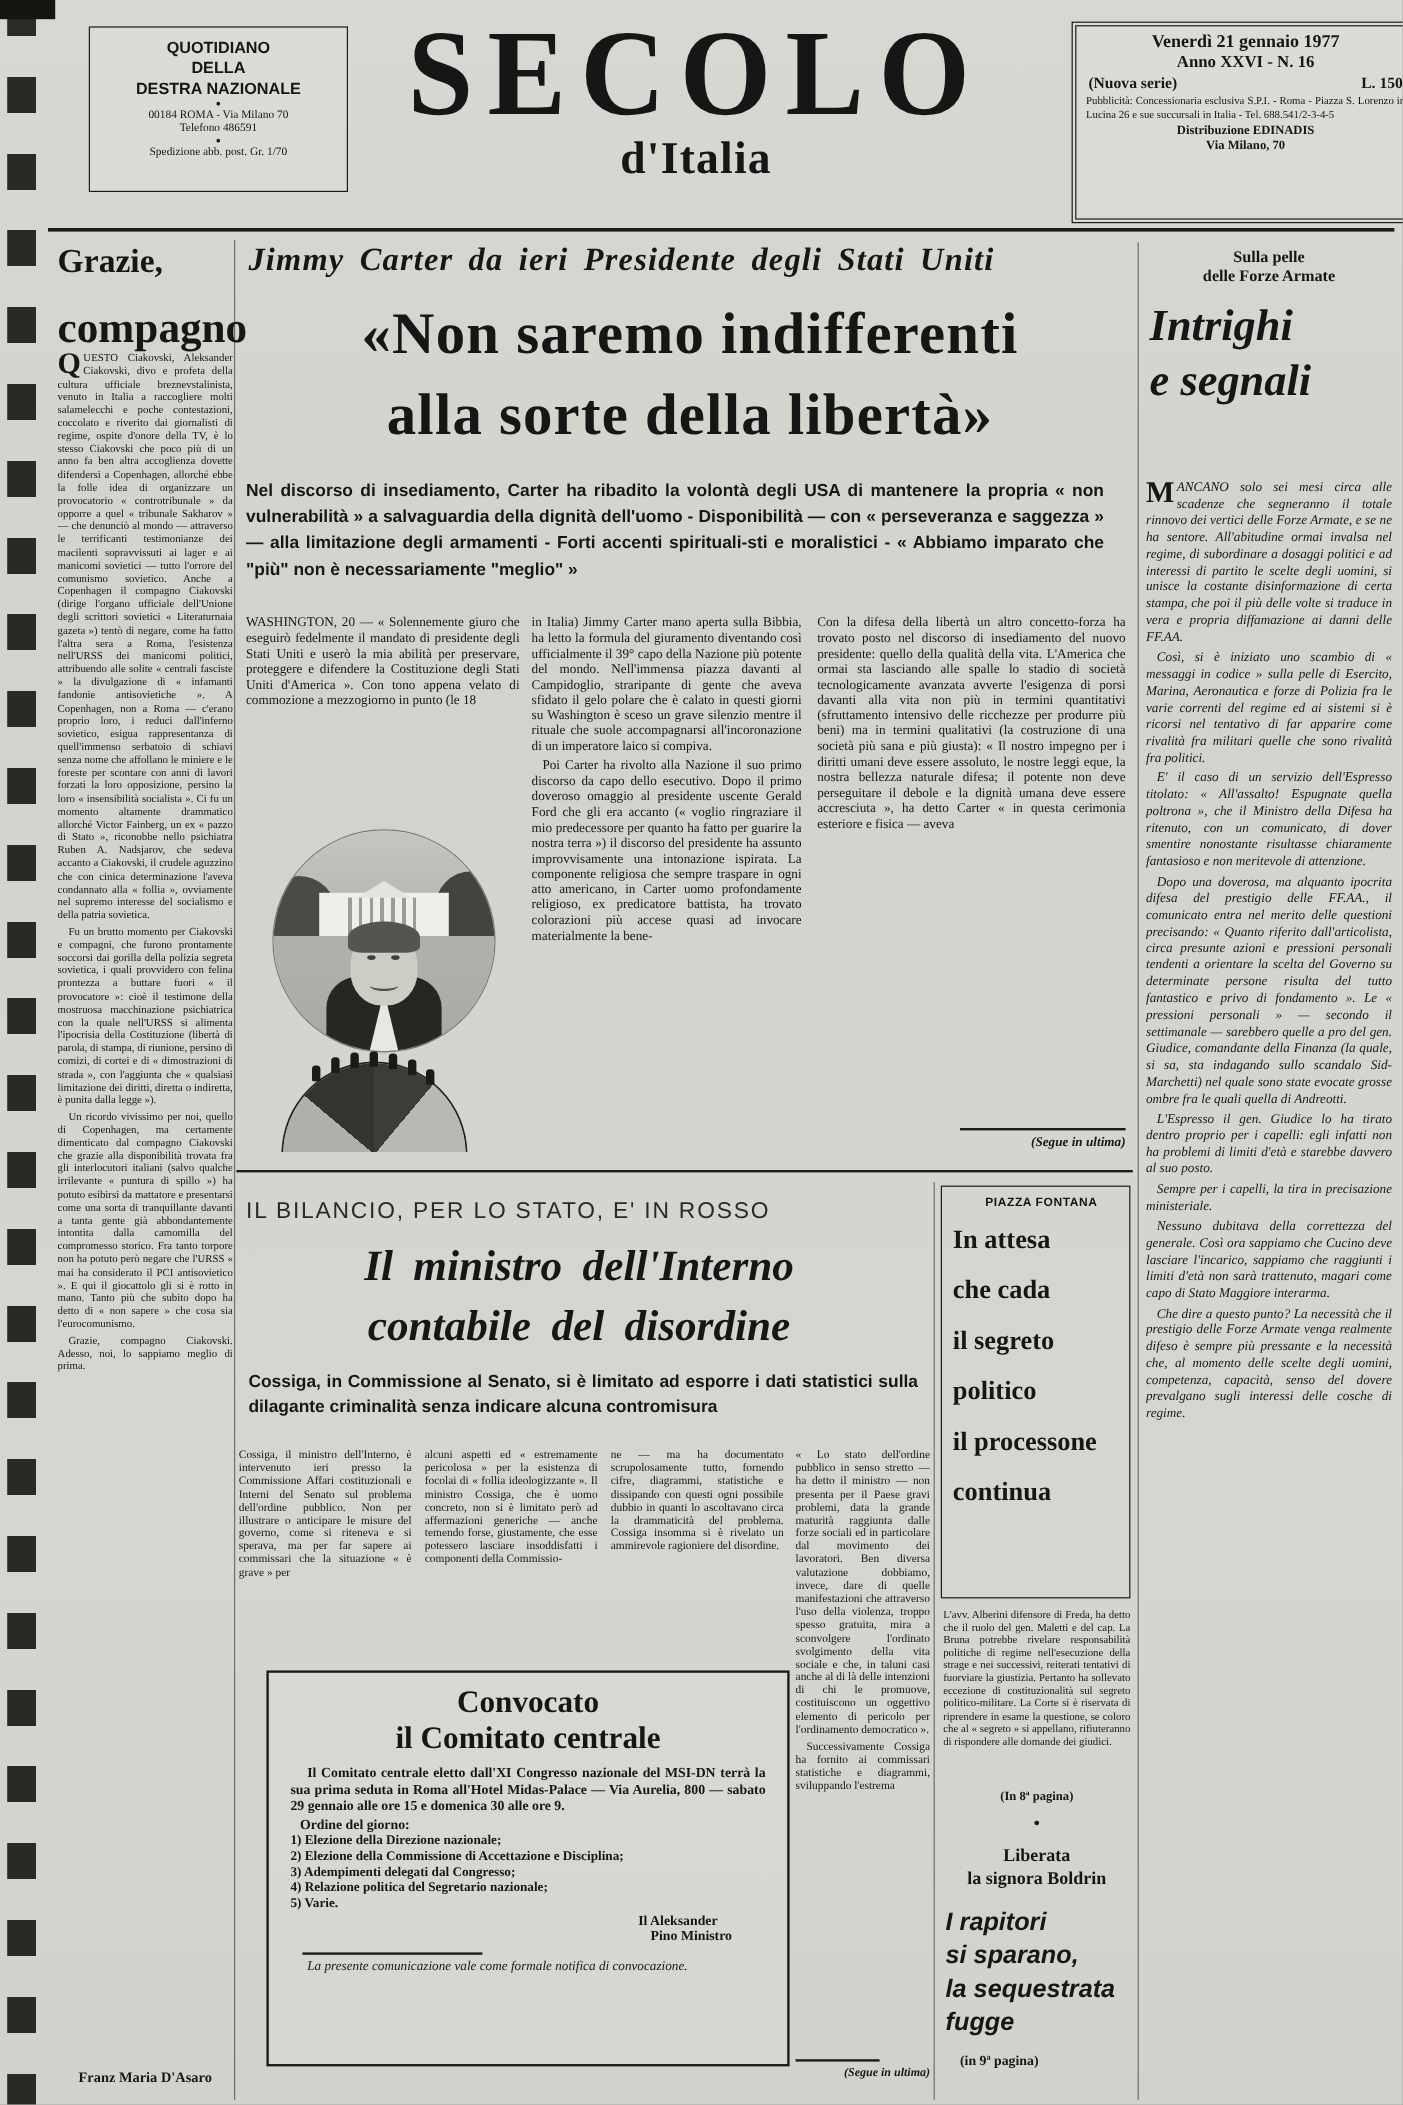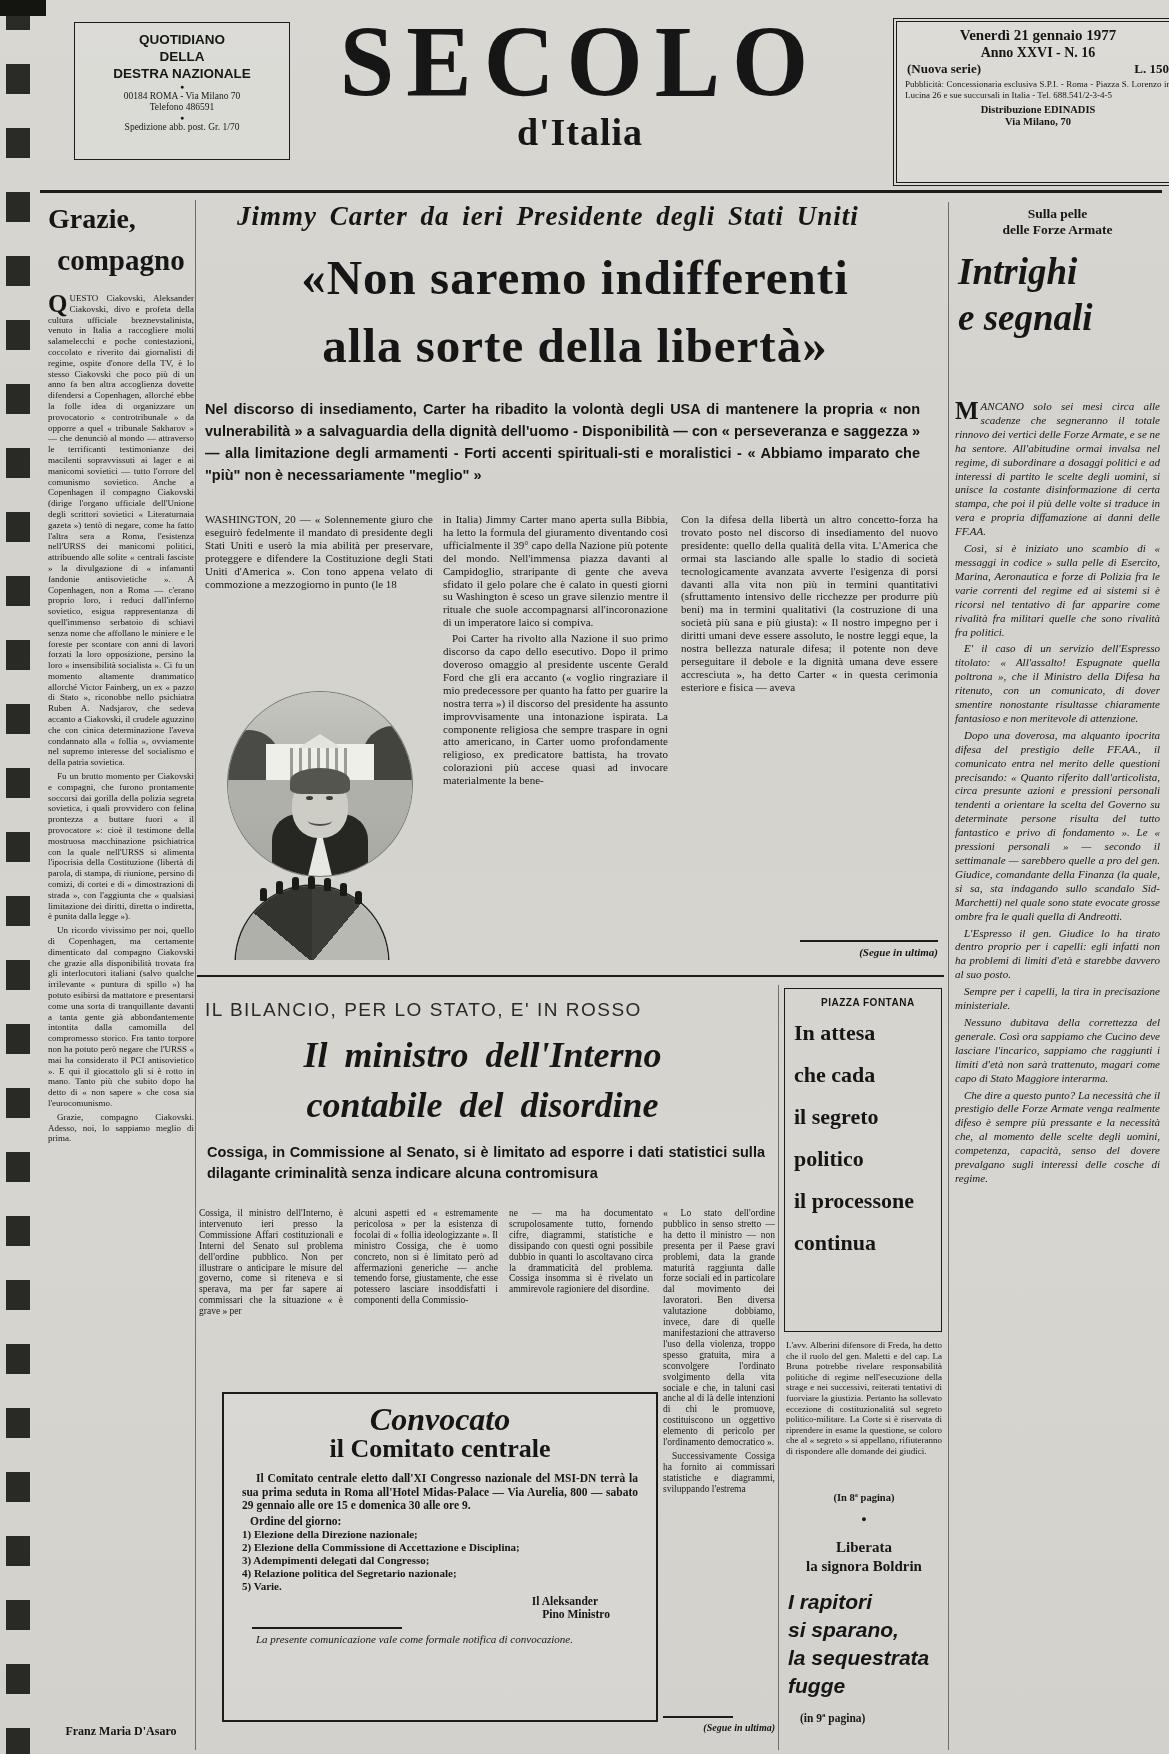--- a/index.html
+++ b/index.html
@@ -67,30 +67,30 @@
     <div class="serif b" style="font-size:10.5px;line-height:12px;">Via Milano, 70</div>
   </div>
 
   <div class="abs rule" style="left:40px;top:190px;width:1122px;height:3px;"></div>
   <div class="abs rule" style="left:195px;top:200px;width:1px;height:1550px;opacity:.55;"></div>
   <div class="abs rule" style="left:948px;top:202px;width:1px;height:1548px;opacity:.55;"></div>
   <div class="abs rule" style="left:778px;top:985px;width:1px;height:765px;opacity:.55;"></div>
   <div class="abs rule" style="left:197px;top:975px;width:747px;height:2px;"></div>
 
   <div class="abs serif b" style="left:48px;top:202px;width:146px;font-size:28px;line-height:34px;">Grazie,</div>
-  <div class="abs serif b" style="left:48px;top:243px;width:146px;font-size:29px;line-height:34px;text-align:center;">compagno</div>
+  <div class="abs serif b" style="left:48px;top:256px;width:146px;font-size:36px;line-height:34px;text-align:center;">compagno</div>
   <div class="abs serif bt" style="left:48px;top:293px;width:146px;height:1424px;font-size:9px;line-height:10.8px;">
     <p class="dropQ">QUESTO Ciakovski, Aleksander Ciakovski, divo e profeta della cultura ufficiale breznevstalinista, venuto in Italia a raccogliere molti salamelecchi e poche contestazioni, coccolato e riverito dai giornalisti di regime, ospite d'onore della TV, è lo stesso Ciakovski che poco più di un anno fa ben altra accoglienza dovette difendersi a Copenhagen, allorché ebbe la folle idea di organizzare un provocatorio « controtribunale » da opporre a quel « tribunale Sakharov » — che denunciò al mondo — attraverso le terrificanti testimonianze dei macilenti sopravvissuti ai lager e ai manicomi sovietici — tutto l'orrore del comunismo sovietico. Anche a Copenhagen il compagno Ciakovski (dirige l'organo ufficiale dell'Unione degli scrittori sovietici « Literaturnaia gazeta ») tentò di negare, come ha fatto l'altra sera a Roma, l'esistenza nell'URSS dei manicomi politici, attribuendo alle solite « centrali fasciste » la divulgazione di « infamanti fandonie antisovietiche ». A Copenhagen, non a Roma — c'erano proprio loro, i reduci dall'inferno sovietico, esigua rappresentanza di quell'immenso serbatoio di schiavi senza nome che affollano le miniere e le foreste per scontare con anni di lavori forzati la loro opposizione, persino la loro « insensibilità socialista ». Ci fu un momento altamente drammatico allorché Victor Fainberg, un ex « pazzo di Stato », riconobbe nello psichiatra Ruben A. Nadsjarov, che sedeva accanto a Ciakovski, il crudele aguzzino che con cinica determinazione l'aveva condannato alla « follia », ovviamente nel supremo interesse del socialismo e della patria sovietica.</p>
     <p>Fu un brutto momento per Ciakovski e compagni, che furono prontamente soccorsi dai gorilla della polizia segreta sovietica, i quali provvidero con felina prontezza a buttare fuori « il provocatore »: cioè il testimone della mostruosa macchinazione psichiatrica con la quale nell'URSS si alimenta l'ipocrisia della Costituzione (libertà di parola, di stampa, di riunione, persino di comizi, di cortei e di « dimostrazioni di strada », con l'aggiunta che « qualsiasi limitazione dei diritti, diretta o indiretta, è punita dalla legge »).</p>
     <p>Un ricordo vivissimo per noi, quello di Copenhagen, ma certamente dimenticato dal compagno Ciakovski che grazie alla disponibilità trovata fra gli interlocutori italiani (salvo qualche irrilevante « puntura di spillo ») ha potuto esibirsi da mattatore e presentarsi come una sorta di tranquillante davanti a tanta gente già abbondantemente intontita dalla camomilla del compromesso storico. Fra tanto torpore non ha potuto però negare che l'URSS « mai ha considerato il PCI antisovietico ». E qui il giocattolo gli si è rotto in mano. Tanto più che subito dopo ha detto di « non sapere » che cosa sia l'eurocomunismo.</p>
     <p>Grazie, compagno Ciakovski. Adesso, noi, lo sappiamo meglio di prima.</p>
   </div>
   <div class="abs serif b ctr" style="left:48px;top:1724px;width:146px;font-size:12px;">Franz Maria D'Asaro</div>
 
-  <div class="abs serif b i" style="left:207px;top:201px;width:740px;font-size:27px;letter-spacing:1px;word-spacing:5px;margin-left:30px;">Jimmy Carter da ieri Presidente degli Stati Uniti</div>
+  <div class="abs serif b i" style="left:207px;top:201px;width:740px;font-size:27px;letter-spacing:1px;word-spacing:5px;">Jimmy Carter da ieri Presidente degli Stati Uniti</div>
 
   <div class="abs serif b ctr" style="left:205px;top:252px;width:740px;font-size:49px;line-height:52px;letter-spacing:1px;">«Non saremo indifferenti</div>
   <div class="abs serif b ctr" style="left:205px;top:320px;width:740px;font-size:49px;line-height:52px;letter-spacing:1px;">alla sorte della libertà»</div>
 
   <div class="abs sans b bt" style="left:205px;top:398px;width:715px;height:96px;font-size:14.5px;line-height:22px;">Nel discorso di insediamento, Carter ha ribadito la volontà degli USA di mantenere la propria « non vulnerabilità » a salvaguardia della dignità dell'uomo - Disponibilità — con « perseveranza e saggezza » — alla limitazione degli armamenti - Forti accenti spirituali-sti e moralistici - « Abbiamo imparato che "più" non è necessariamente "meglio" »</div>
 
   <div class="abs serif bt" style="left:205px;top:513px;width:228px;height:176px;font-size:11px;line-height:13px;">
     <p>WASHINGTON, 20 — « Solennemente giuro che eseguirò fedelmente il mandato di presidente degli Stati Uniti e userò la mia abilità per preservare, proteggere e difendere la Costituzione degli Stati Uniti d'America ». Con tono appena velato di commozione a mezzogiorno in punto (le 18</p>
   </div>
 
@@ -163,21 +163,21 @@
     <p>ne — ma ha documentato scrupolosamente tutto, fornendo cifre, diagrammi, statistiche e dissipando con questi ogni possibile dubbio in quanti lo ascoltavano circa la drammaticità del problema. Cossiga insomma si è rivelato un ammirevole ragioniere del disordine.</p>
   </div>
   <div class="abs serif bt" style="left:663px;top:1208px;width:112px;height:500px;font-size:9.5px;line-height:10.9px;">
     <p>« Lo stato dell'ordine pubblico in senso stretto — ha detto il ministro — non presenta per il Paese gravi problemi, data la grande maturità raggiunta dalle forze sociali ed in particolare dal movimento dei lavoratori. Ben diversa valutazione dobbiamo, invece, dare di quelle manifestazioni che attraverso l'uso della violenza, troppo spesso gratuita, mira a sconvolgere l'ordinato svolgimento della vita sociale e che, in taluni casi anche al di là delle intenzioni di chi le promuove, costituiscono un oggettivo elemento di pericolo per l'ordinamento democratico ».</p>
     <p>Successivamente Cossiga ha fornito ai commissari statistiche e diagrammi, sviluppando l'estrema</p>
   </div>
   <div class="abs rule" style="left:663px;top:1716px;width:70px;height:1.5px;"></div>
   <div class="abs serif b i rt" style="left:663px;top:1722px;width:112px;font-size:10px;">(Segue in ultima)</div>
 
   <div class="abs" style="left:222px;top:1392px;width:436px;height:330px;border:2px solid #1c1c1c;padding:10px 18px;box-sizing:border-box;background:rgba(255,255,255,0.10);">
-    <div class="serif b ctr" style="font-size:32px;line-height:30px;font-style:italic;">Convocato</div>
+    <div class="serif b ctr" style="font-size:26px;line-height:30px;">Convocato</div>
     <div class="serif b ctr" style="font-size:26px;line-height:30px;">il Comitato centrale</div>
     <div class="serif bt" style="font-weight:600;font-size:11.5px;line-height:13.5px;margin-top:8px;text-indent:14px;">Il Comitato centrale eletto dall'XI Congresso nazionale del MSI-DN terrà la sua prima seduta in Roma all'Hotel Midas-Palace — Via Aurelia, 800 — sabato 29 gennaio alle ore 15 e domenica 30 alle ore 9.</div>
     <div class="serif b" style="font-size:11.5px;line-height:13.5px;margin-top:2px;text-indent:8px;">Ordine del giorno:</div>
     <div class="serif b" style="font-size:11px;line-height:13px;">1) Elezione della Direzione nazionale;</div>
     <div class="serif b" style="font-size:11px;line-height:13px;">2) Elezione della Commissione di Accettazione e Disciplina;</div>
     <div class="serif b" style="font-size:11px;line-height:13px;">3) Adempimenti delegati dal Congresso;</div>
     <div class="serif b" style="font-size:11px;line-height:13px;">4) Relazione politica del Segretario nazionale;</div>
     <div class="serif b" style="font-size:11px;line-height:13px;">5) Varie.</div>
     <div class="serif b rt" style="font-size:11.5px;line-height:13px;margin-top:2px;padding-right:40px;">Il Aleksander</div>
     <div class="serif b rt" style="font-size:11.5px;line-height:13px;padding-right:28px;">Pino Ministro</div>

